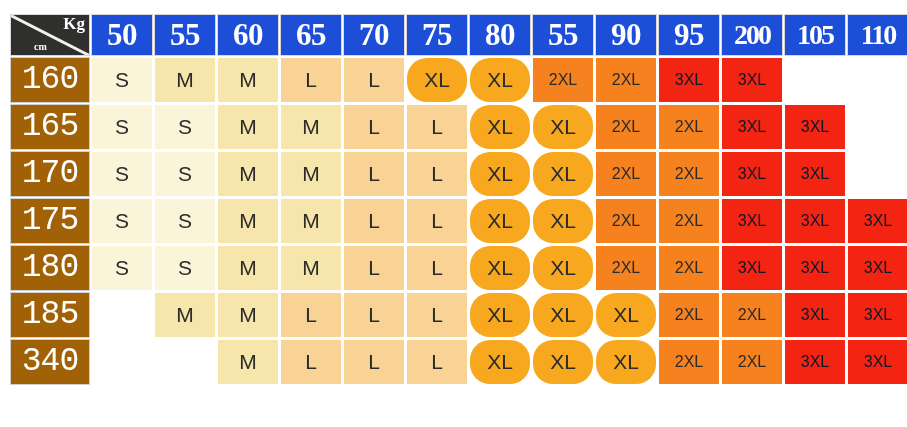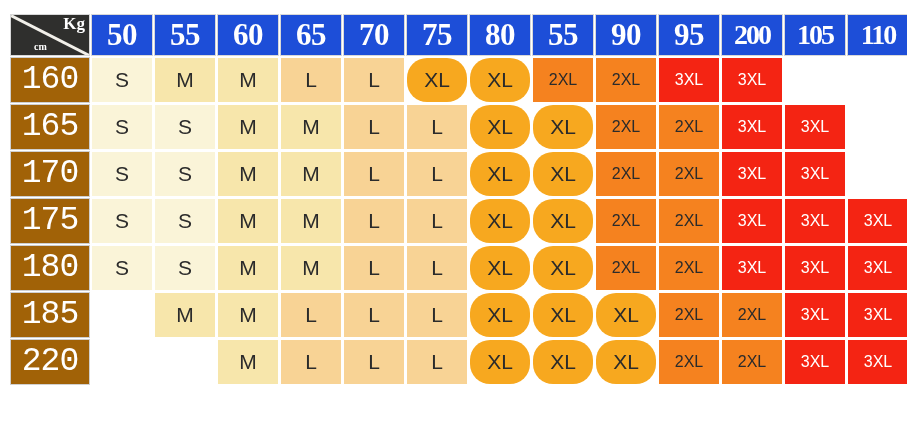--- a/index.html
+++ b/index.html
@@ -122,21 +122,21 @@
     font-family: "Liberation Sans", sans-serif;
     font-size: 21px;
     font-weight: 400;
     color: #2b2b2b;
   }
   td.cell.sz-S   { background: #faf4d8; }
   td.cell.sz-M   { background: #f7e6ab; }
   td.cell.sz-L   { background: #f8d395; }
   td.cell.sz-XL  { background: #f7a81f; }
   td.cell.sz-2XL { background: #f5821f; }
-  td.cell.sz-3XL { background: #f42413; color:#ffffff; }
+  td.cell.sz-3XL { background: #f42413; color:#0f172a; }
   td.cell.sz-empty { background: #ffffff; }
 
   td.cell.sz-2XL, td.cell.sz-3XL { font-size: 16px; }
   td.cell.sz-XL { font-size: 21px; border-radius: 20px; }
 </style>
 </head>
 <body>
 
 <div class="chart-wrap">
   <table class="size-table">
@@ -262,21 +262,21 @@
         <td class="cell sz-XL">XL</td>
         <td class="cell sz-XL">XL</td>
         <td class="cell sz-XL">XL</td>
         <td class="cell sz-2XL">2XL</td>
         <td class="cell sz-2XL">2XL</td>
         <td class="cell sz-3XL">3XL</td>
         <td class="cell sz-3XL">3XL</td>
       </tr>
 
       <tr>
-        <th class="row-head">220</th>
+        <th class="row-head">340</th>
         <td class="cell sz-empty"></td>
         <td class="cell sz-empty"></td>
         <td class="cell sz-M">M</td>
         <td class="cell sz-L">L</td>
         <td class="cell sz-L">L</td>
         <td class="cell sz-L">L</td>
         <td class="cell sz-XL">XL</td>
         <td class="cell sz-XL">XL</td>
         <td class="cell sz-XL">XL</td>
         <td class="cell sz-2XL">2XL</td>

